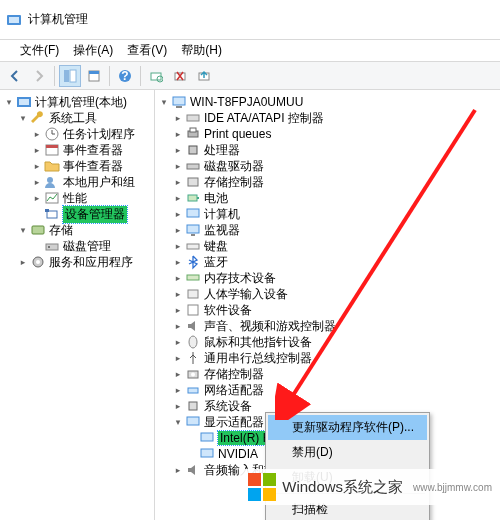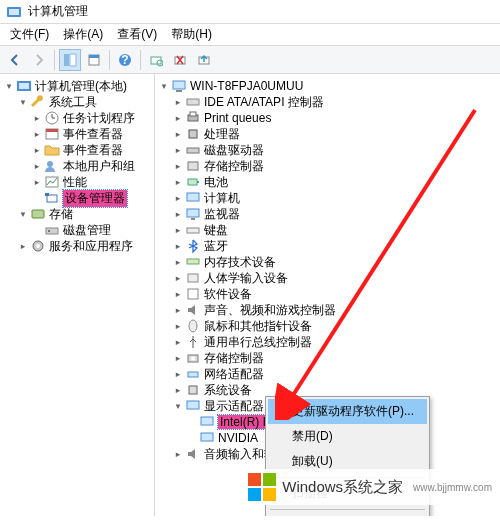--- a/index.html
+++ b/index.html
@@ -1,41 +1,41 @@
 <!DOCTYPE html>
 <html><head>
 <meta charset="utf-8">
 <style>
   * { box-sizing: border-box; margin: 0; padding: 0; font-family: "Microsoft YaHei", "Segoe UI", sans-serif; font-size: 12px; }
   html, body { width: 500px; height: 520px; overflow: hidden; background: #fff; position: relative; }
 
-  .titlebar { height: 24px; display: flex; align-items: center; padding: 0 6px; background: #fff; border-bottom: 1px solid #d9d9d9; }
+  .titlebar { height: 40px; display: flex; align-items: center; padding: 0 6px; background: #fff; border-bottom: 1px solid #d9d9d9; }
   .titlebar .icon { width: 16px; height: 16px; margin-right: 6px; }
   .titlebar .title { color: #000; }
 
-  .menubar { height: 22px; display: flex; align-items: center; padding: 0 4px; background: #fff; border-bottom: 1px solid #d9d9d9; gap: 2px; }
+  .menubar { height: 22px; display: flex; align-items: center; padding: 0 14px; background: #fff; border-bottom: 1px solid #d9d9d9; gap: 2px; }
   .menubar .menu-item { padding: 2px 6px; cursor: default; }
 
   .toolbar { height: 28px; display: flex; align-items: center; padding: 0 4px; background: #f5f6f7; border-bottom: 1px solid #d9d9d9; gap: 2px; }
   .toolbar .tool-btn { width: 22px; height: 22px; display: flex; align-items: center; justify-content: center; border: 1px solid transparent; cursor: default; }
   .toolbar .tool-btn.active { border-color: #99bde0; background: #cde6f7; }
   .toolbar .sep { width: 1px; height: 20px; background: #d0d0d0; margin: 0 2px; }
 
   .work { display: flex; height: calc(520px - 28px - 22px - 28px); }
   .left-pane { width: 155px; border-right: 1px solid #d9d9d9; overflow: hidden; padding: 4px 2px; }
   .right-pane { flex: 1; overflow: hidden; padding: 4px 2px; position: relative; }
 
   .tree ul { list-style: none; padding-left: 14px; }
   .tree > ul { padding-left: 2px; }
   .tree li { white-space: nowrap; }
   .node { display: flex; align-items: center; height: 16px; padding: 1px 0; }
   .exp { width: 10px; height: 10px; margin-right: 2px; display: inline-flex; align-items: center; justify-content: center; font-size: 9px; color: #636363; cursor: default; }
   .ico { width: 16px; height: 16px; margin-right: 3px; display: inline-flex; align-items: center; justify-content: center; }
   .lbl { color: #000; }
-  .lbl.selected { background: #ec4899; outline: 1px dotted #3399ff; padding: 0 2px; }
+  .lbl.selected { background: #22c55e; outline: 1px dotted #3399ff; padding: 0 2px; }
 
   .ctx-menu { position: absolute; background: #f0f0f0; border: 1px solid #a0a0a0; box-shadow: 2px 2px 4px rgba(0,0,0,0.25); padding: 2px; z-index: 50; width: 165px; }
   .ctx-item { padding: 4px 0 4px 24px; cursor: default; white-space: nowrap; }
   .ctx-item.hover { background: #91c9f7; }
   .ctx-sep { height: 1px; background: #c0c0c0; margin: 3px 2px; }
 
   .arrow-svg { position: absolute; z-index: 60; pointer-events: none; }
 
   .watermark { position: absolute; right: 0; bottom: 15px; display: flex; align-items: center; gap: 6px; padding: 4px 8px; background: rgba(255,255,255,0.9); z-index: 100; }
   .watermark .winlogo { width: 28px; height: 28px; }

